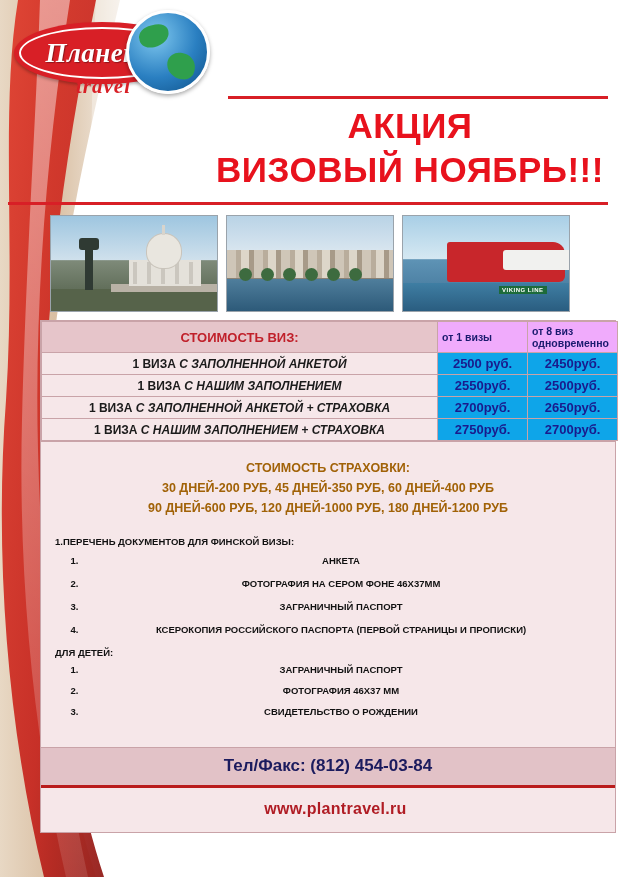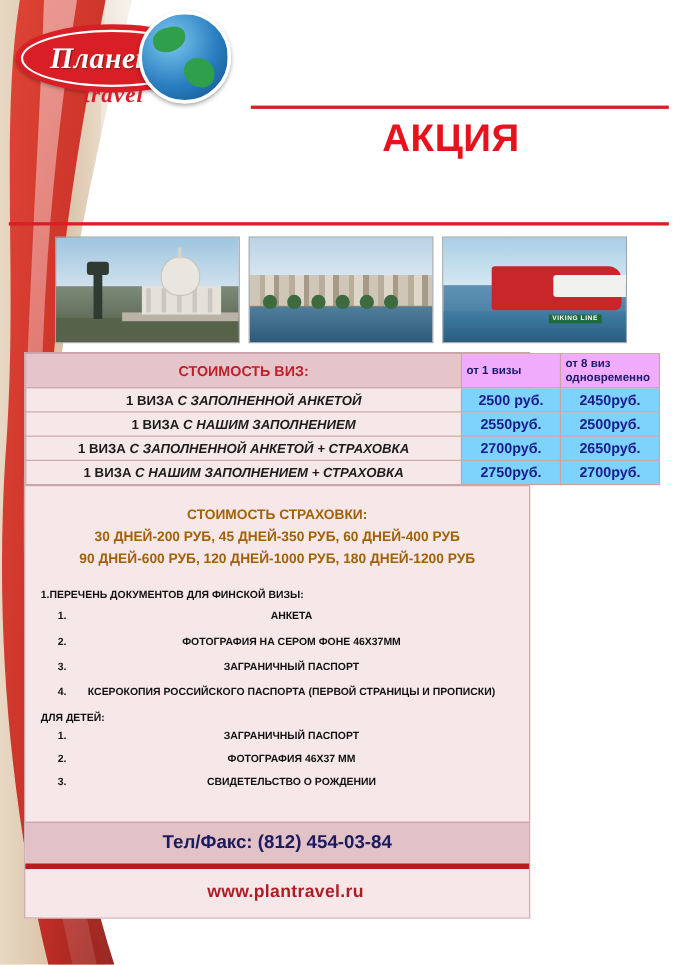--- a/index.html
+++ b/index.html
@@ -222,22 +222,22 @@
     background: #1d6b3a; padding: 1px 3px; letter-spacing: 0.5px;
   }
   .p3 .sea {
     position: absolute; left: 0; bottom: 0; width: 100%; height: 28px;
     background: linear-gradient(#3f7ea3, #2a5d80);
   }
 
   
   .content {
     position: absolute;
-    left: 22px; top: 320px;
-    width: 460px;
+    left: 40px; top: 320px;
+    width: 576px;
     border: 1px solid #c9a3a8;
     background: #f6e7e9;
     box-sizing: border-box;
   }
 
   
   table.price {
     width: 100%;
     border-collapse: collapse;
     font-size: 11.5px;
@@ -266,21 +266,21 @@
   }
   td.desc {
     background: #f6e7e9;
     color: #1b1b1b;
     font-weight: bold;
     font-size: 12px;
     text-align: center;
   }
   td.desc em { }
   td.num {
-    background: #7dd3fc;
+    background: #0ea5e9;
     color: #1a1a8c;
     font-weight: bold;
     font-size: 13px;
     text-align: center;
   }
 
   
   .insurance {
     border-top: 1px solid #c9a3a8;
     padding: 16px 10px 10px 10px;
@@ -317,21 +317,21 @@
     font-size: 9.5px;
     font-weight: bold;
     margin: 2px 0 6px 0;
   }
   .docs ol.kids li { margin-bottom: 10px; }
 
   
   .phone {
     background: #e2c2c7;
     border-top: 1px solid #c9a3a8;
-    border-bottom: 5px solid #b91c1c;
+    border-bottom: 3px solid #b91c1c;
     text-align: center;
     color: #1b1b5e;
     font-weight: bold;
     font-size: 17px;
     padding: 8px 0 9px 0;
   }
   .site {
     background: #f6e7e9;
     text-align: center;
     color: #b01c24;
@@ -376,20 +376,21 @@
       <div class="logo-oval-inner"></div>
     </div>
     <div class="logo-text">Планета</div>
     <div class="logo-globe"></div>
     <div class="logo-travel">travel</div>
   </div>
 
   <div class="headline-rule-top"></div>
   <div class="headline">
     <div>АКЦИЯ</div>
+    <div class="l2">ВИЗОВЫЙ НОЯБРЬ!!!</div>
   </div>
   <div class="headline-rule-bottom"></div>
 
   <div class="photos">
     <div class="photo p1">
       <div class="ground"></div>
       <div class="steps"></div>
       <div class="body"></div>
       <div class="col" style="left:82px"></div>
       <div class="col" style="left:96px"></div>

